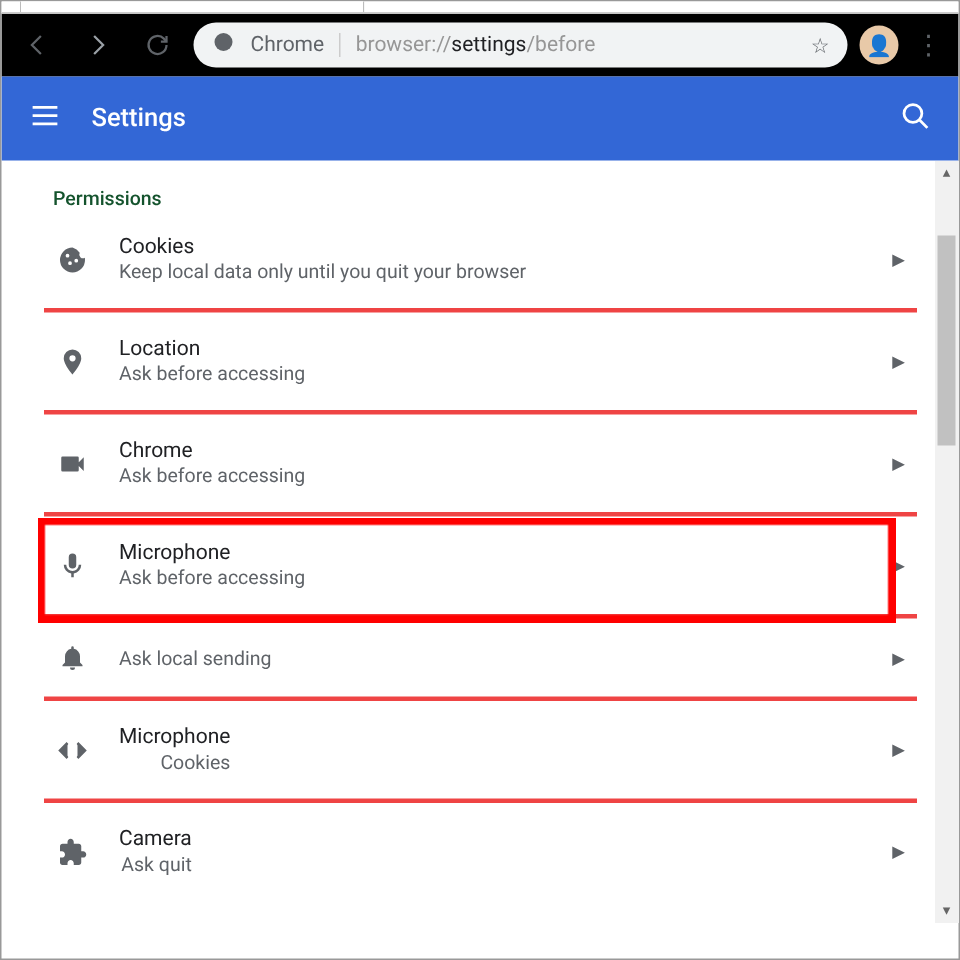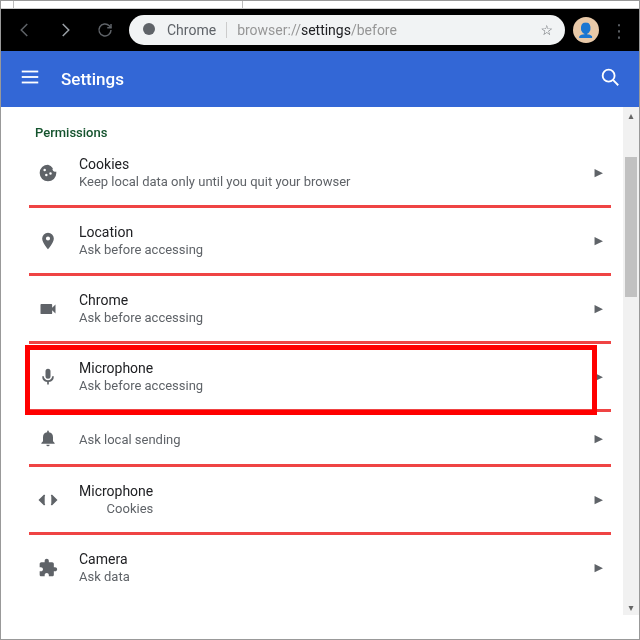--- a/index.html
+++ b/index.html
@@ -187,21 +187,21 @@
           <div class="perm-chevron">▶</div>
         </div>
         <div class="perm-row" id="row-flash">
           <div class="perm-ico">
             <svg viewBox="0 0 24 24">
               <path d="M20.5 11H19V7c0-1.1-.9-2-2-2h-4V3.5C13 2.12 11.88 1 10.5 1S8 2.12 8 3.5V5H4c-1.1 0-2 .9-2 2v4h1.5C4.88 11 6 12.12 6 13.5S4.88 16 3.5 16H2v4c0 1.1.9 2 2 2h4v-1.5C8 19.12 9.12 18 10.5 18s2.5 1.12 2.5 2.5V22h4c1.1 0 2-.9 2-2v-4h1.5c1.38 0 2.5-1.12 2.5-2.5S21.88 11 20.5 11z"></path>
             </svg>
           </div>
           <div class="perm-text">
             <div class="label">Camera</div>
-            <div class="sub">Ask data</div>
+            <div class="sub">Ask quit</div>
           </div>
           <div class="perm-chevron">▶</div>
         </div>
       </div>
   </div>
   <div class="fakescroll">
     <div class="arrow" style="top:0">▴</div>
     <div class="thumb" style="top:50px; height:140px;"></div>
     <div class="arrow" style="bottom:0">▾</div>
   </div>

